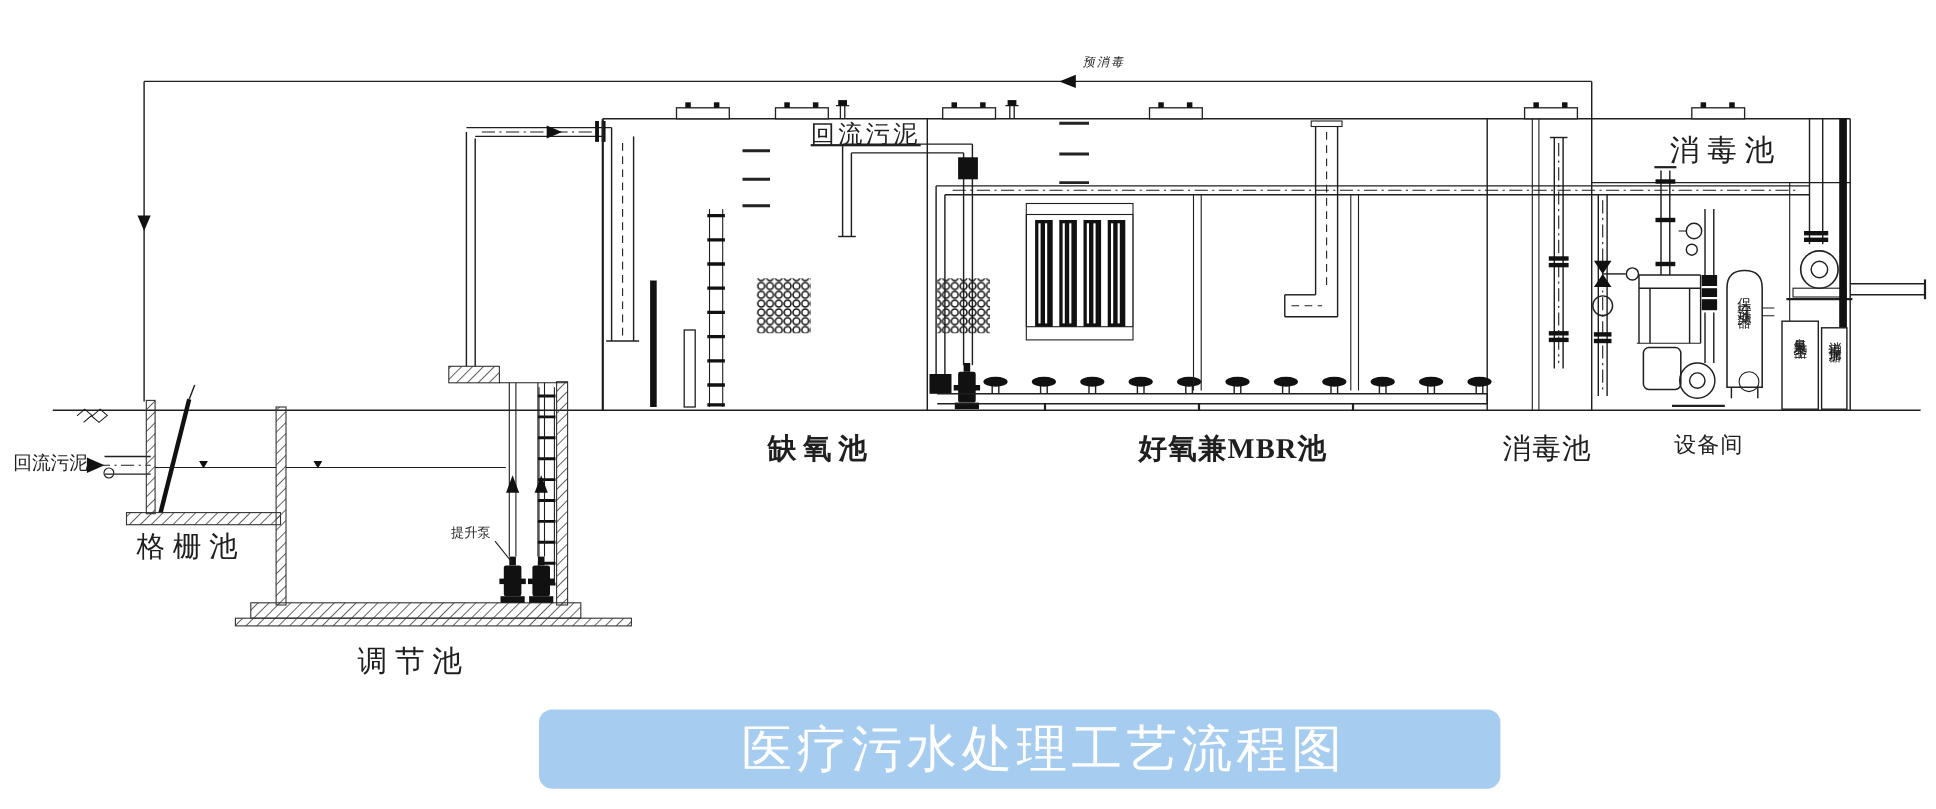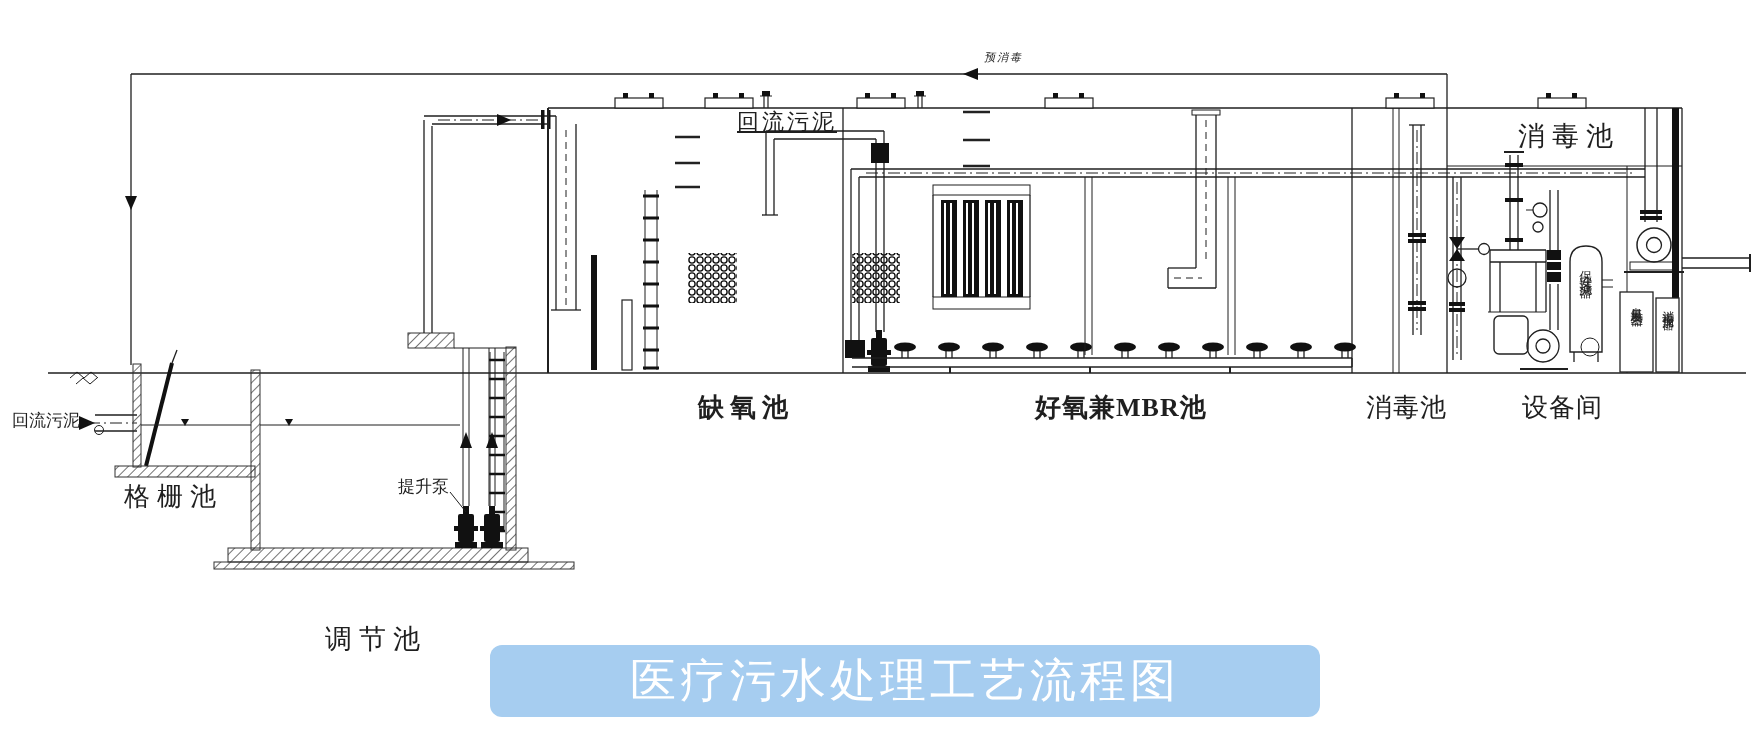--- a/index.html
+++ b/index.html
@@ -4,21 +4,21 @@
 <style>
   :root{ --line:#1f1f1f; }
   html,body{margin:0;padding:0;background:#fff;}
   .stage{position:relative;width:1760px;height:735px;background:#fff;overflow:hidden;
          font-family:"Liberation Serif","DejaVu Serif",serif;color:#1f1f1f;}
   .stage svg{position:absolute;left:0;top:0;}
   .lbl{position:absolute;white-space:nowrap;color:#1f1f1f;line-height:1.1;}
   .vlabel{writing-mode:vertical-rl;text-orientation:upright;}
   .banner{position:absolute;left:490px;top:645px;width:830px;height:72px;border-radius:12px;
           background:#a6cdf0;color:#fff;text-align:center;line-height:72px;
-          font-size:46px;letter-spacing:4px;}
+          font-size:46px;letter-spacing:4px;padding-left:44px;}
   
   .ln{stroke:var(--line);stroke-width:1.3;fill:none;}
   .ln2{stroke:var(--line);stroke-width:2;fill:none;}
   .thin{stroke:var(--line);stroke-width:1;fill:none;}
   .blk{fill:#111;stroke:none;}
   .dashc{stroke:var(--line);stroke-width:1;fill:none;stroke-dasharray:12 4 2 4;}
   .dash{stroke:var(--line);stroke-width:1;fill:none;stroke-dasharray:7 5;}
 </style>
 </head>
 <body style="background: rgb(255, 255, 255);">
@@ -288,25 +288,25 @@
     <line x1="1750" y1="254" x2="1750" y2="272" class="ln2"></line>
   </g>
 </svg>
 
 <div class="lbl" style="left:984px;top:51px;font-size:11px;letter-spacing:2px;font-style:italic;">预消毒</div>
 <div class="lbl" style="left:737px;top:110px;font-size:22px;letter-spacing:3px;text-decoration:underline;">回流污泥</div>
 <div class="lbl" style="left:1518px;top:122px;font-size:27px;letter-spacing:7px;">消毒池</div>
 <div class="lbl" style="left:698px;top:394px;font-size:26px;letter-spacing:6px;font-weight:bold;">缺氧池</div>
 <div class="lbl" style="left:1035px;top:394px;font-size:26px;letter-spacing:1px;font-weight:bold;">好氧兼MBR池</div>
 <div class="lbl" style="left:1366px;top:394px;font-size:26px;letter-spacing:1px;">消毒池</div>
-<div class="lbl" style="left:1522px;top:394px;font-size:26px;letter-spacing:1px;">设备间</div>
+<div class="lbl" style="left:1522px;top:394px;font-size:20px;letter-spacing:1px;">设备间</div>
 <div class="lbl" style="left:12px;top:412px;font-size:17px;">回流污泥</div>
 <div class="lbl" style="left:124px;top:483px;font-size:26px;letter-spacing:7px;">格栅池</div>
-<div class="lbl" style="left:398px;top:478px;font-size:17px;">提升泵</div>
-<div class="lbl" style="left:325px;top:587px;font-size:27px;letter-spacing:7px;margin-top:38px;">调节池</div>
+<div class="lbl" style="left:410px;top:478px;font-size:12px;">提升泵</div>
+<div class="lbl" style="left:325px;top:587px;font-size:27px;letter-spacing:7px;">调节池</div>
 <div class="lbl vlabel" style="left:1578px;top:260px;font-size:13px;letter-spacing:4px;">保安过滤器</div>
 <div class="lbl vlabel" style="left:1629px;top:297px;font-size:12.5px;letter-spacing:2px;">臭氧发生器</div>
 <div class="lbl vlabel" style="left:1661px;top:301px;font-size:12px;letter-spacing:2px;">消毒投加器</div>
 
 <div class="banner" style="background: rgb(166, 205, 240); color: rgb(255, 255, 255);">
   <span>医疗污水处理工艺流程图</span>
 </div>
 
 </div>
 

